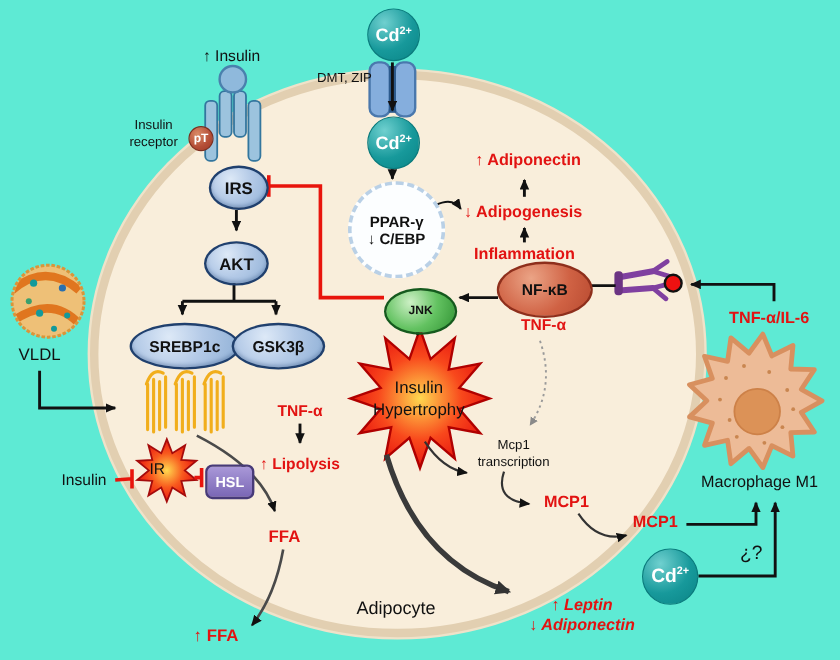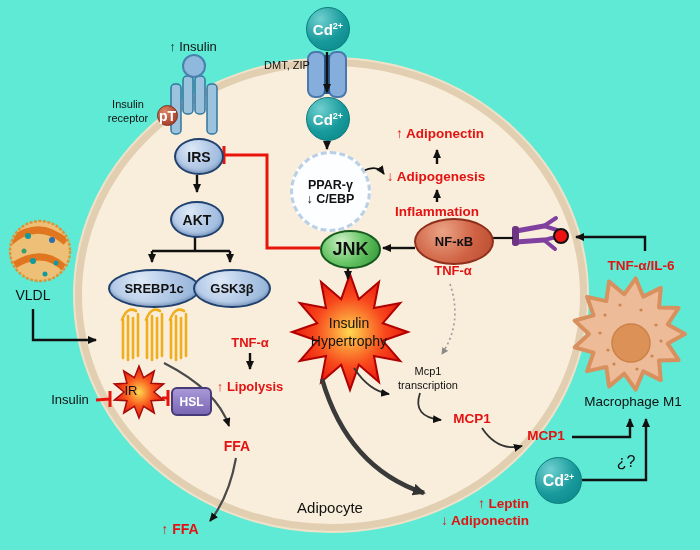--- a/index.html
+++ b/index.html
@@ -1,21 +1,21 @@
 <!DOCTYPE html>
 <html><head>
 <meta charset="utf-8">
 <style>
   html,body{margin:0;padding:0;background:#ffffff;}
   #canvas{position:relative;width:700px;height:550px;background:#5eead4;overflow:hidden;
           font-family:"Liberation Sans",sans-serif;}
   #layer-svg{position:absolute;left:0;top:0;z-index:1;}
   .lbl{position:absolute;transform:translate(-50%,-50%);white-space:nowrap;text-align:center;
        z-index:3;color:#111;line-height:1.25;}
-  .lbl-left{position:absolute;white-space:nowrap;text-align:right;z-index:3;line-height:1.25;}
+  .lbl-left{position:absolute;white-space:nowrap;text-align:center;z-index:3;line-height:1.25;font-style:italic;}
   .red{color:#e21312;font-weight:bold;}
   .bold{font-weight:normal;}
   .small{font-size:11px;}
   .node{position:absolute;display:flex;flex-direction:column;align-items:center;justify-content:center;
         font-weight:bold;color:#111;z-index:4;text-align:center;}
   .ell{border:2px solid #20406e;border-radius:50%;
        background:radial-gradient(circle at 35% 28%, #dde9f7 0%, #b4cae7 45%, #8fb0d6 100%);
        box-shadow:inset 0 -2px 3px rgba(30,60,110,.28);}
   .jnk{border:2px solid #155a1e;border-radius:50%;
        background:radial-gradient(circle at 35% 28%, #cdf0c5 0%, #63c261 50%, #2f9132 100%);}
@@ -182,27 +182,27 @@
     <span><span>Cd</span><span class="sup">2+</span></span>
   </div>
 
   <div class="lbl small" style="left:287px;top:66px;">DMT, ZIP</div>
   <div class="lbl bold" style="left:193px;top:47px;font-size:13px;">↑ Insulin</div>
 
   <div class="lbl small" style="left:128px;top:112px;">
     <span style="display:block">Insulin</span>
     <span style="display:block">receptor</span>
   </div>
-  <div class="node pt" style="left:157px;top:105px;width:19px;height:19px;font-size:14px;">pT</div>
+  <div class="node pt" style="left:157px;top:105px;width:19px;height:19px;font-size:10px;">pT</div>
 
   <div class="node ell" style="left:174px;top:138px;width:46px;height:33px;font-size:14px;">IRS</div>
   <div class="node ell" style="left:170px;top:201px;width:50px;height:33px;font-size:14px;">AKT</div>
   <div class="node ell" style="left:108px;top:269px;width:88px;height:35px;font-size:13px;">SREBP1c</div>
   <div class="node ell" style="left:193px;top:269px;width:74px;height:35px;font-size:13px;">GSK3β</div>
-  <div class="node jnk" style="left:320px;top:230px;width:57px;height:35px;font-size:18px;">JNK</div>
+  <div class="node jnk" style="left:320px;top:240px;width:57px;height:35px;font-size:10px;">JNK</div>
   <div class="node nfkb" style="left:414px;top:218px;width:76px;height:43px;font-size:13px;">NF-κB</div>
 
   <div class="node ppar" style="left:290px;top:151px;width:75px;height:75px;font-size:12.5px;">
     <span>PPAR-γ</span>
     <span>↓ C/EBP</span>
   </div>
 
   <div class="node hsl" style="left:171px;top:387px;width:37px;height:25px;font-size:12px;">HSL</div>
   <div class="lbl bold" style="left:131px;top:391px;font-size:13px;z-index:4;text-align:right;">IR</div>
 

